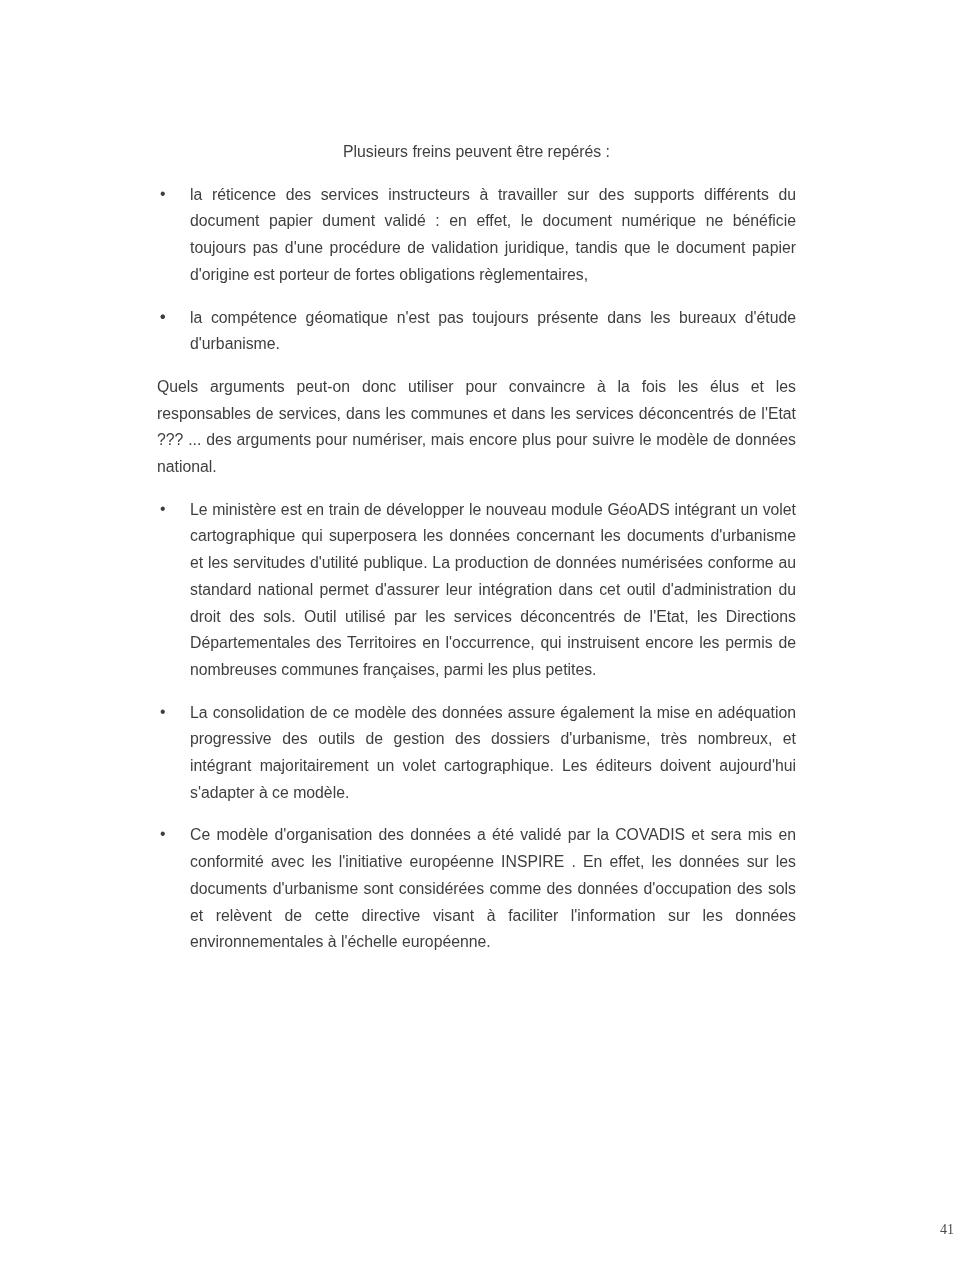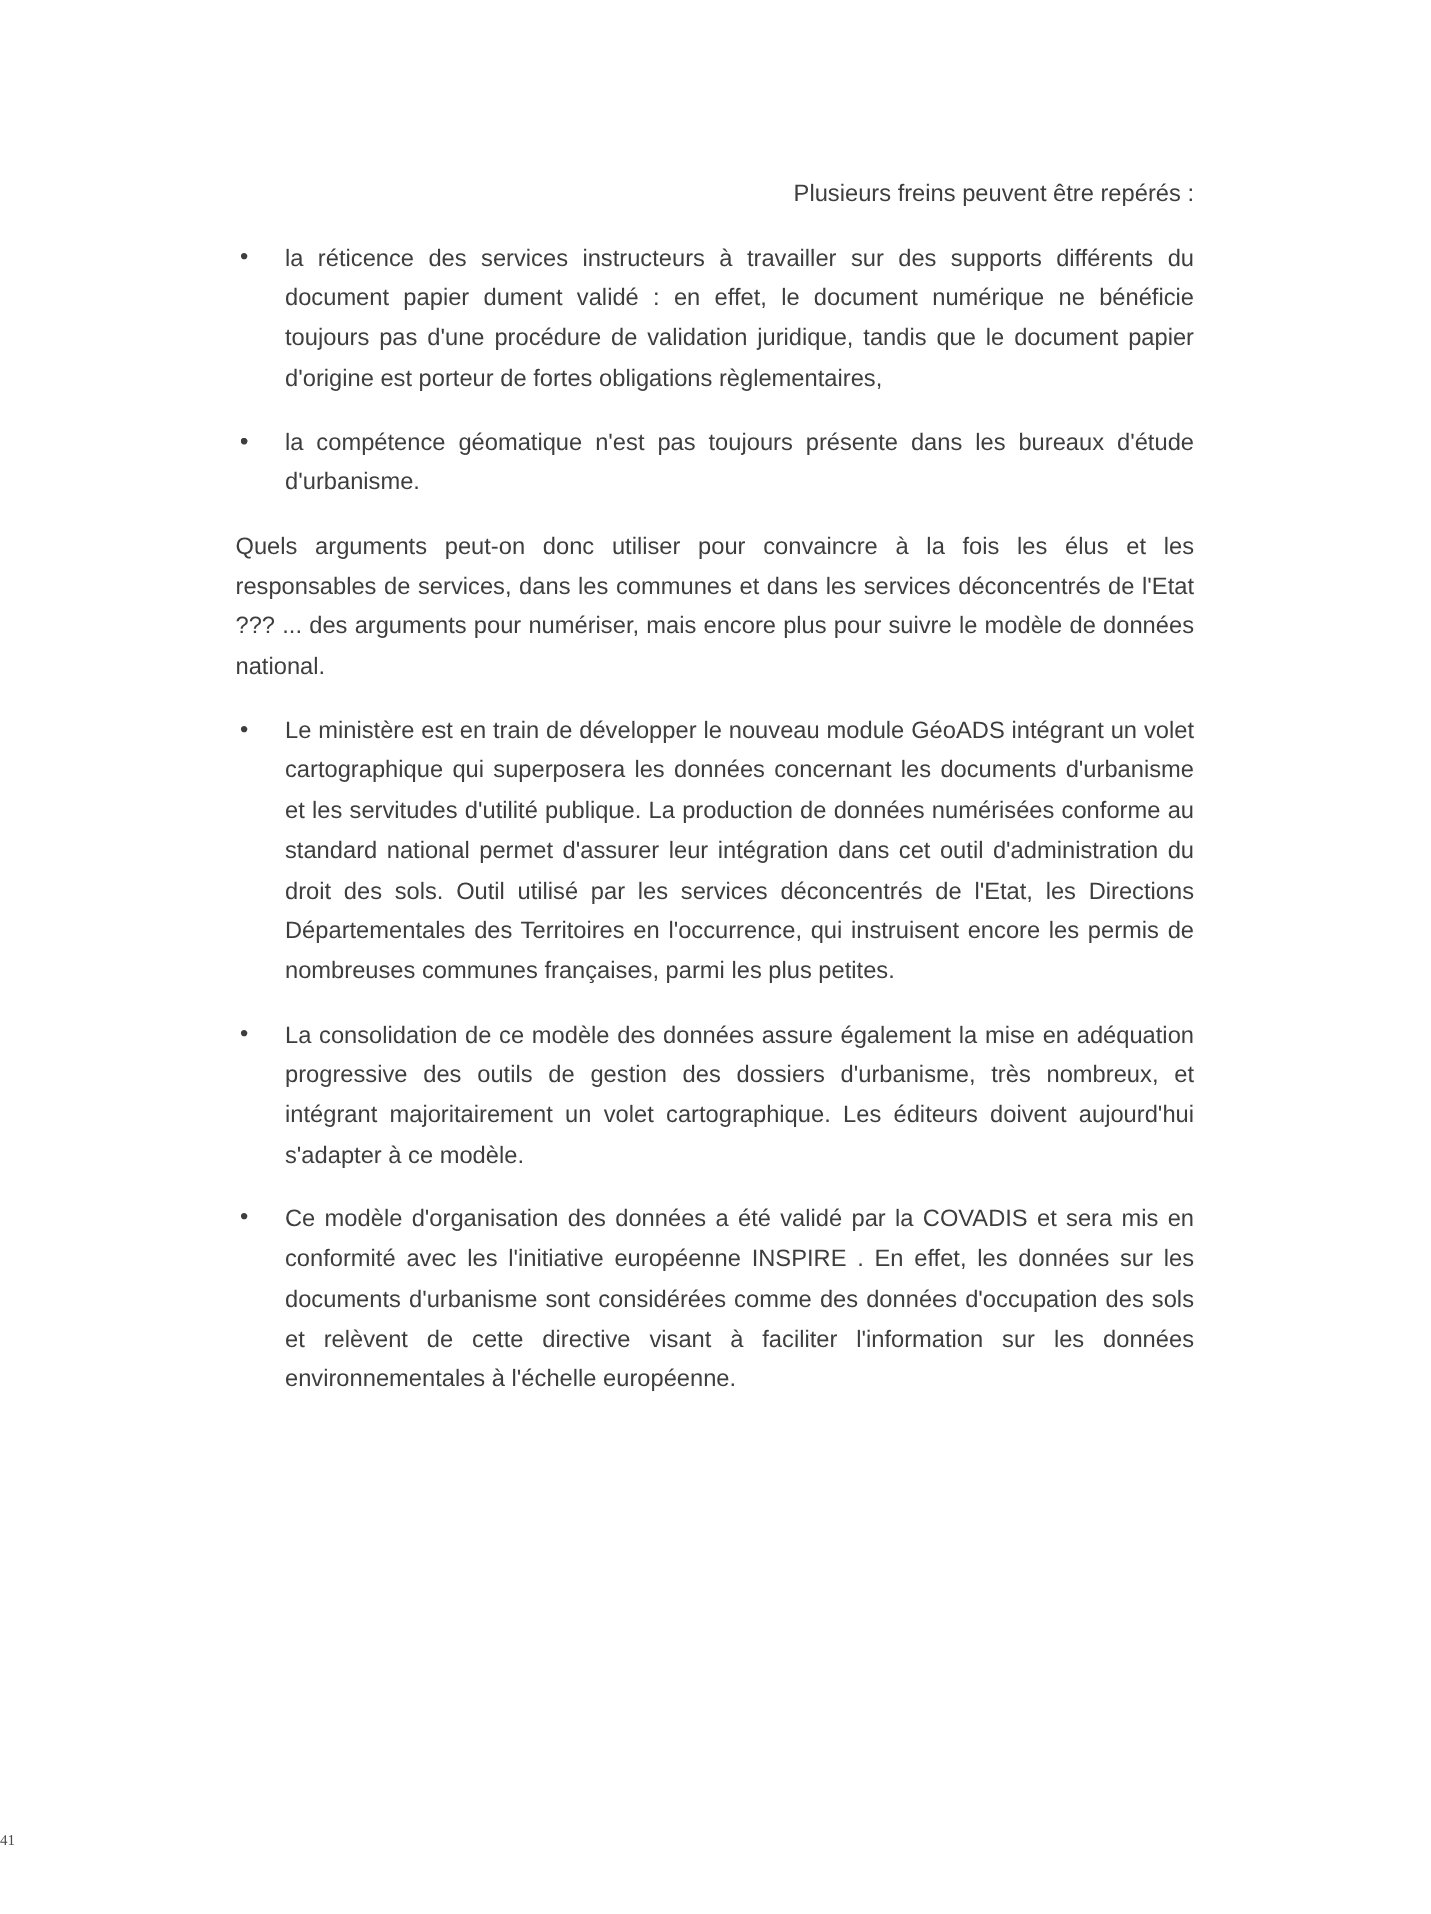--- a/index.html
+++ b/index.html
@@ -23,21 +23,22 @@
     color: #3e3e3e;
     font-size: 15.8px;
     line-height: 26.7px;
     font-weight: 400;
   }
   .para {
     margin: 0 0 16px 0;
     text-align: justify;
   }
   .para.intro {
-    text-align: right;
+    text-align: center;
+    margin-top: 22px;
   }
   ul.bullets {
     list-style: none;
     margin: 0;
     padding: 0;
   }
   li.item {
     position: relative;
     padding-left: 33px;
     margin: 0 0 16px 0;
@@ -47,23 +48,23 @@
     position: absolute;
     left: 3px;
     top: -1px;
     color: #3e3e3e;
   }
   .footer {
     position: absolute;
     left: 0;
     right: 0;
     top: 1222px;
-    text-align: left;
+    text-align: right;
     font-family: "Liberation Serif", serif;
-    font-size: 10px;
+    font-size: 14px;
     color: #4a4a4a;
   }
 </style>
 </head>
 <body>
 
 <div class="page">
   <div class="content">
 
     <p class="para intro">Plusieurs freins peuvent être repérés :</p>

